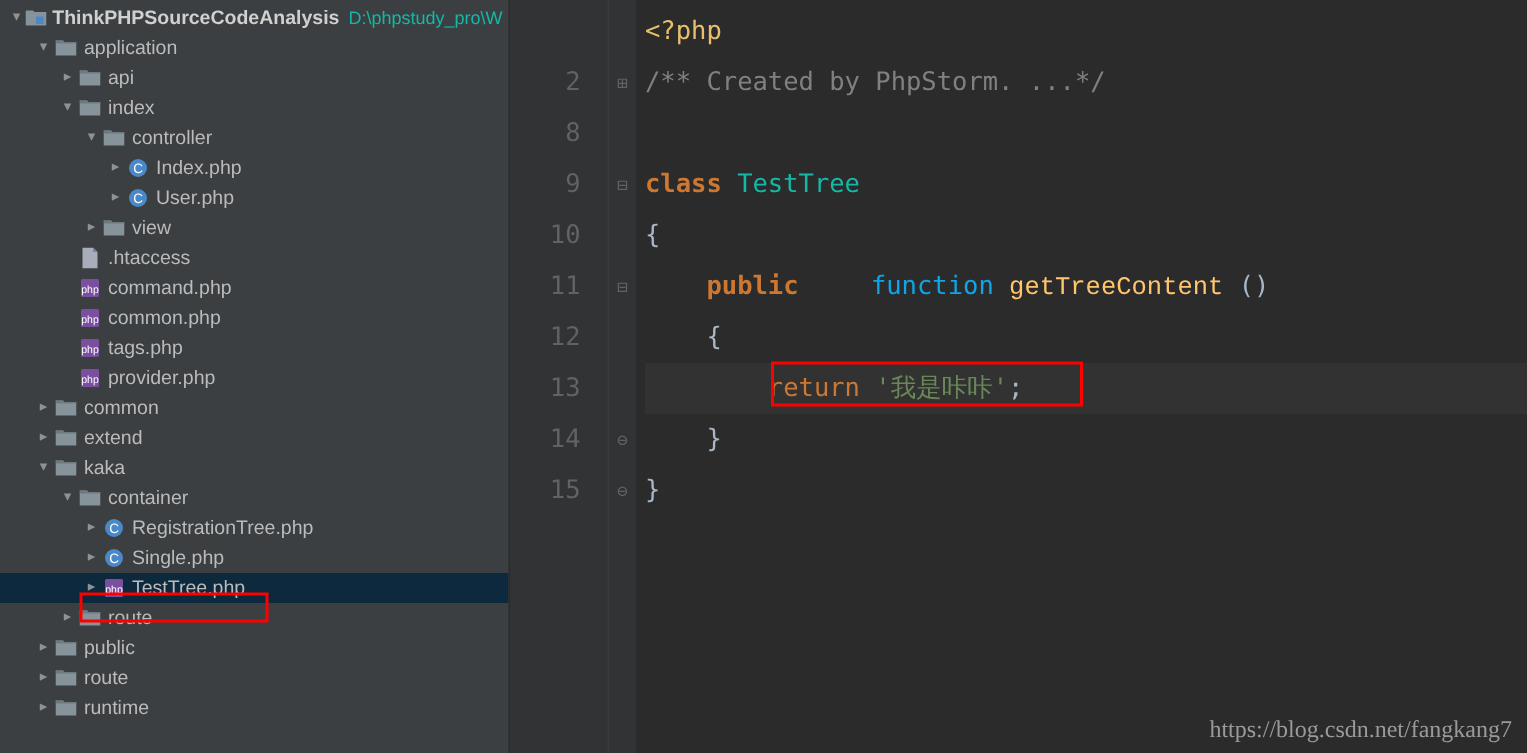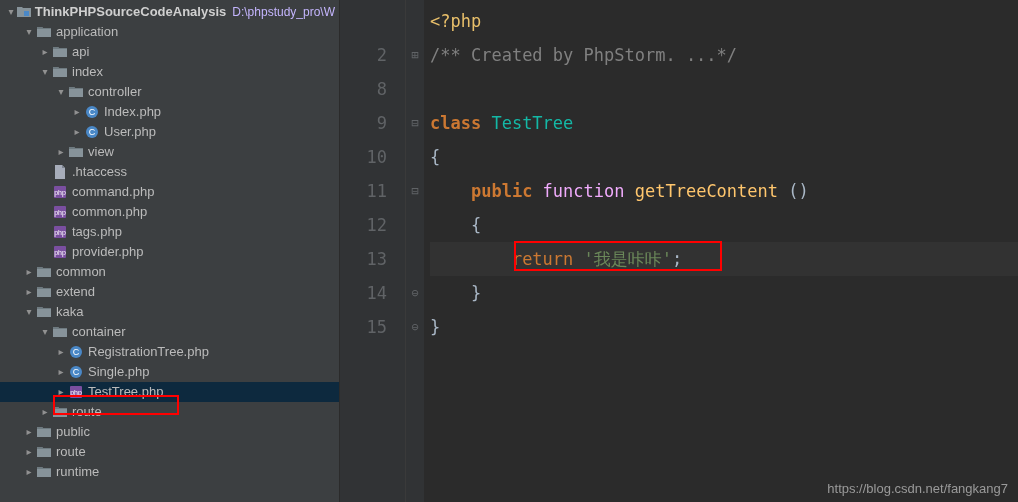--- a/index.html
+++ b/index.html
@@ -48,21 +48,21 @@
   }
   .arrow.none { visibility: hidden; }
   .ico {
     width: 16px; height: 16px;
     margin-right: 4px;
     display: inline-flex;
     align-items: center; justify-content: center;
   }
   .label { color: #bbbbbb; }
   .label.root { color: #d0d0d0; font-weight: bold; }
-  .pathlabel { color: #c4b5fd; margin-left: 6px; font-size:12px; }
+  .pathlabel { color: #14b8a6; margin-left: 6px; font-size:12px; }
   .highlight-box {
     border: 2px solid #ff0000;
     position: absolute;
     pointer-events: none;
   }
 
   
   .editor {
     flex: 1;
     display: flex;
@@ -93,34 +93,34 @@
     flex: 1;
     padding: 4px 0 0 6px;
     position: relative;
   }
   .code .line { height: 34px; line-height: 34px; white-space: pre; }
   .line.current { background: #323232; }
   .tok-tag   { color: #e8bf6a; }
   .tok-com   { color: #808080; }
   .tok-com-u { color: #808080; }
   .tok-kw    { color: #cc7832; font-weight: bold; }
-  .tok-kw2   { color: #f0abfc; }
+  .tok-kw2   { color: #0ea5e9; margin-left: 38px; }
   .tok-cls   { color: #14b8a6; }
-  .tok-fn    { color: #ffc66d; }
+  .tok-fn    { color: #ffc66d; font-family: Liberation Mono, monospace; }
   .tok-str   { color: #6a8759; }
   .tok-punc  { color: #a9b7c6; }
   .tok-ret   { color: #cc7832; }
 
   .watermark {
     position: absolute;
     right: 10px;
     bottom: 6px;
     color: #9a9a9a;
-    font-size: 13px;
-    font-family: Liberation Sans, sans-serif;
+    font-size: 16px;
+    font-family: Liberation Serif, serif;
   }
 </style>
 </head>
 <body>
 
 <div class="ide">
 
   <div class="sidebar" id="tree">
       <div class="tree-row">
         <span class="indent" style="width: 6px;"></span>

